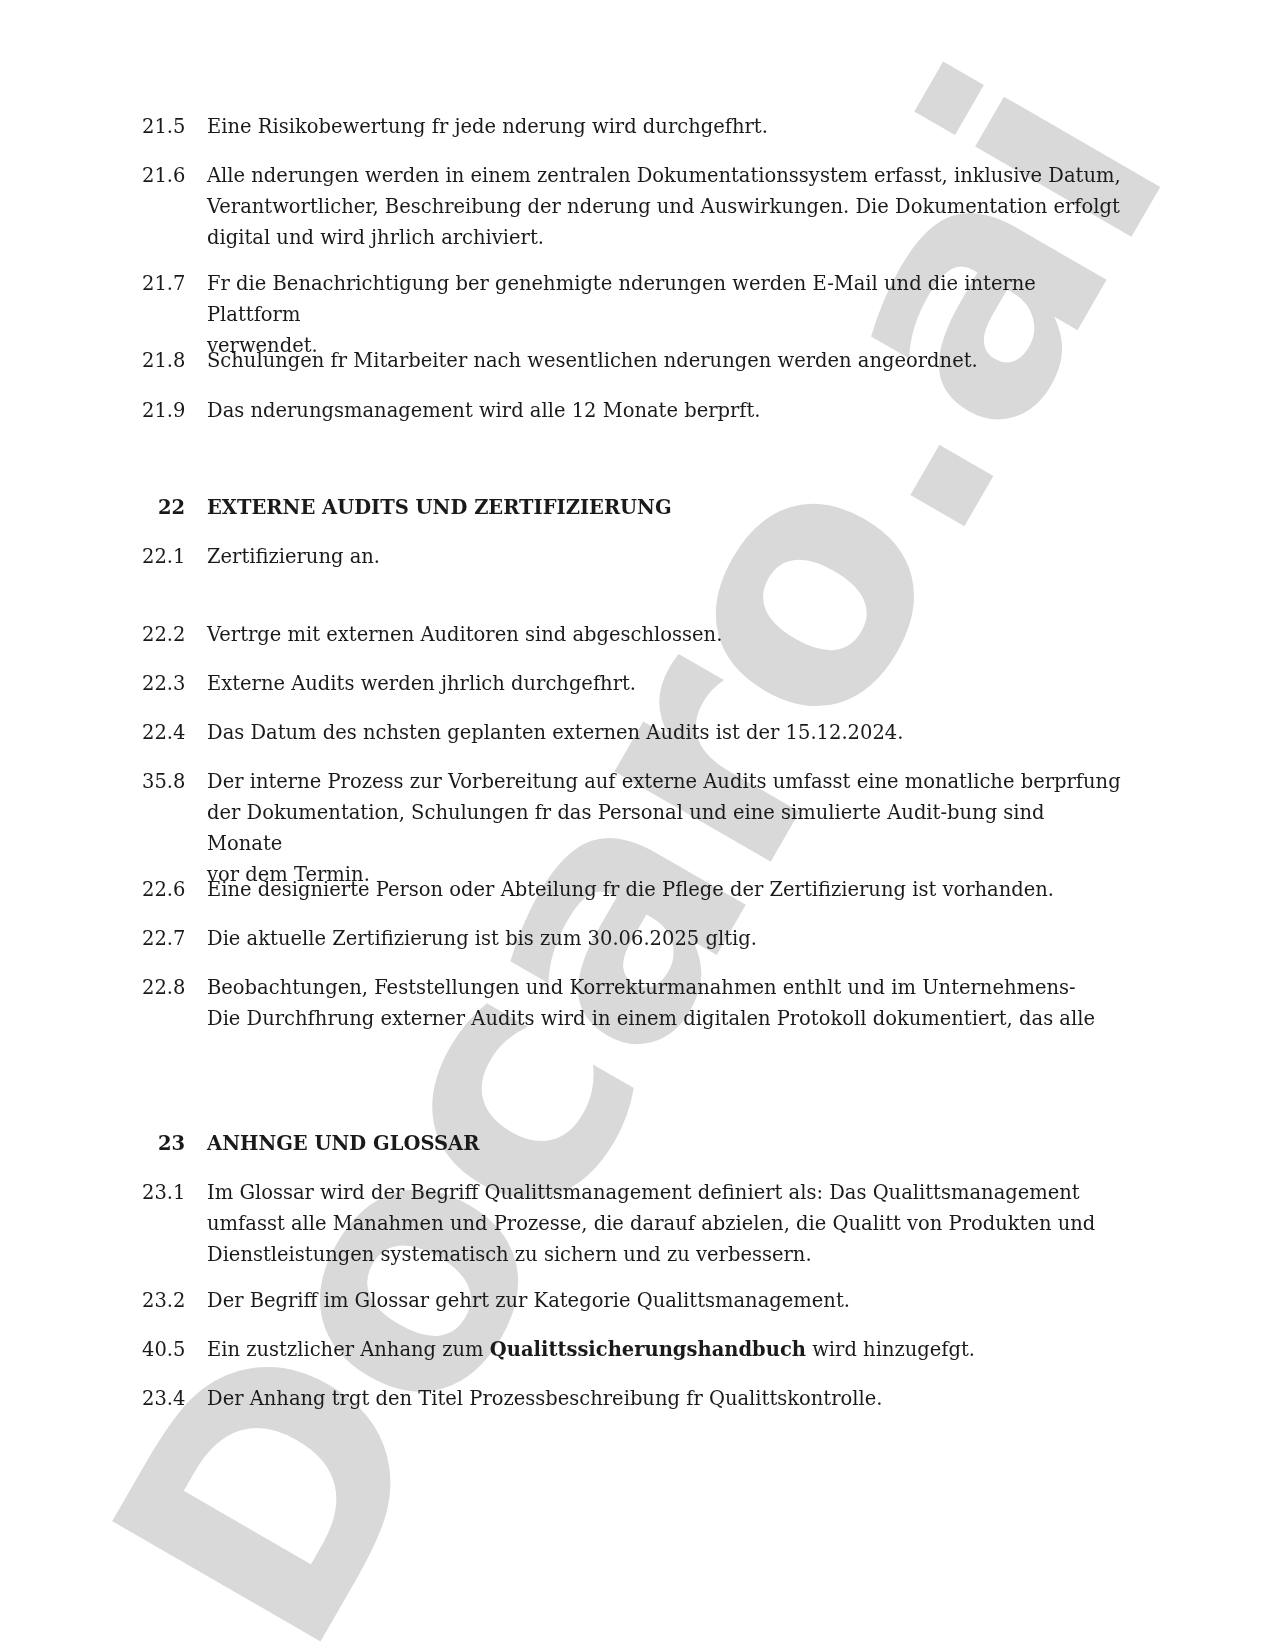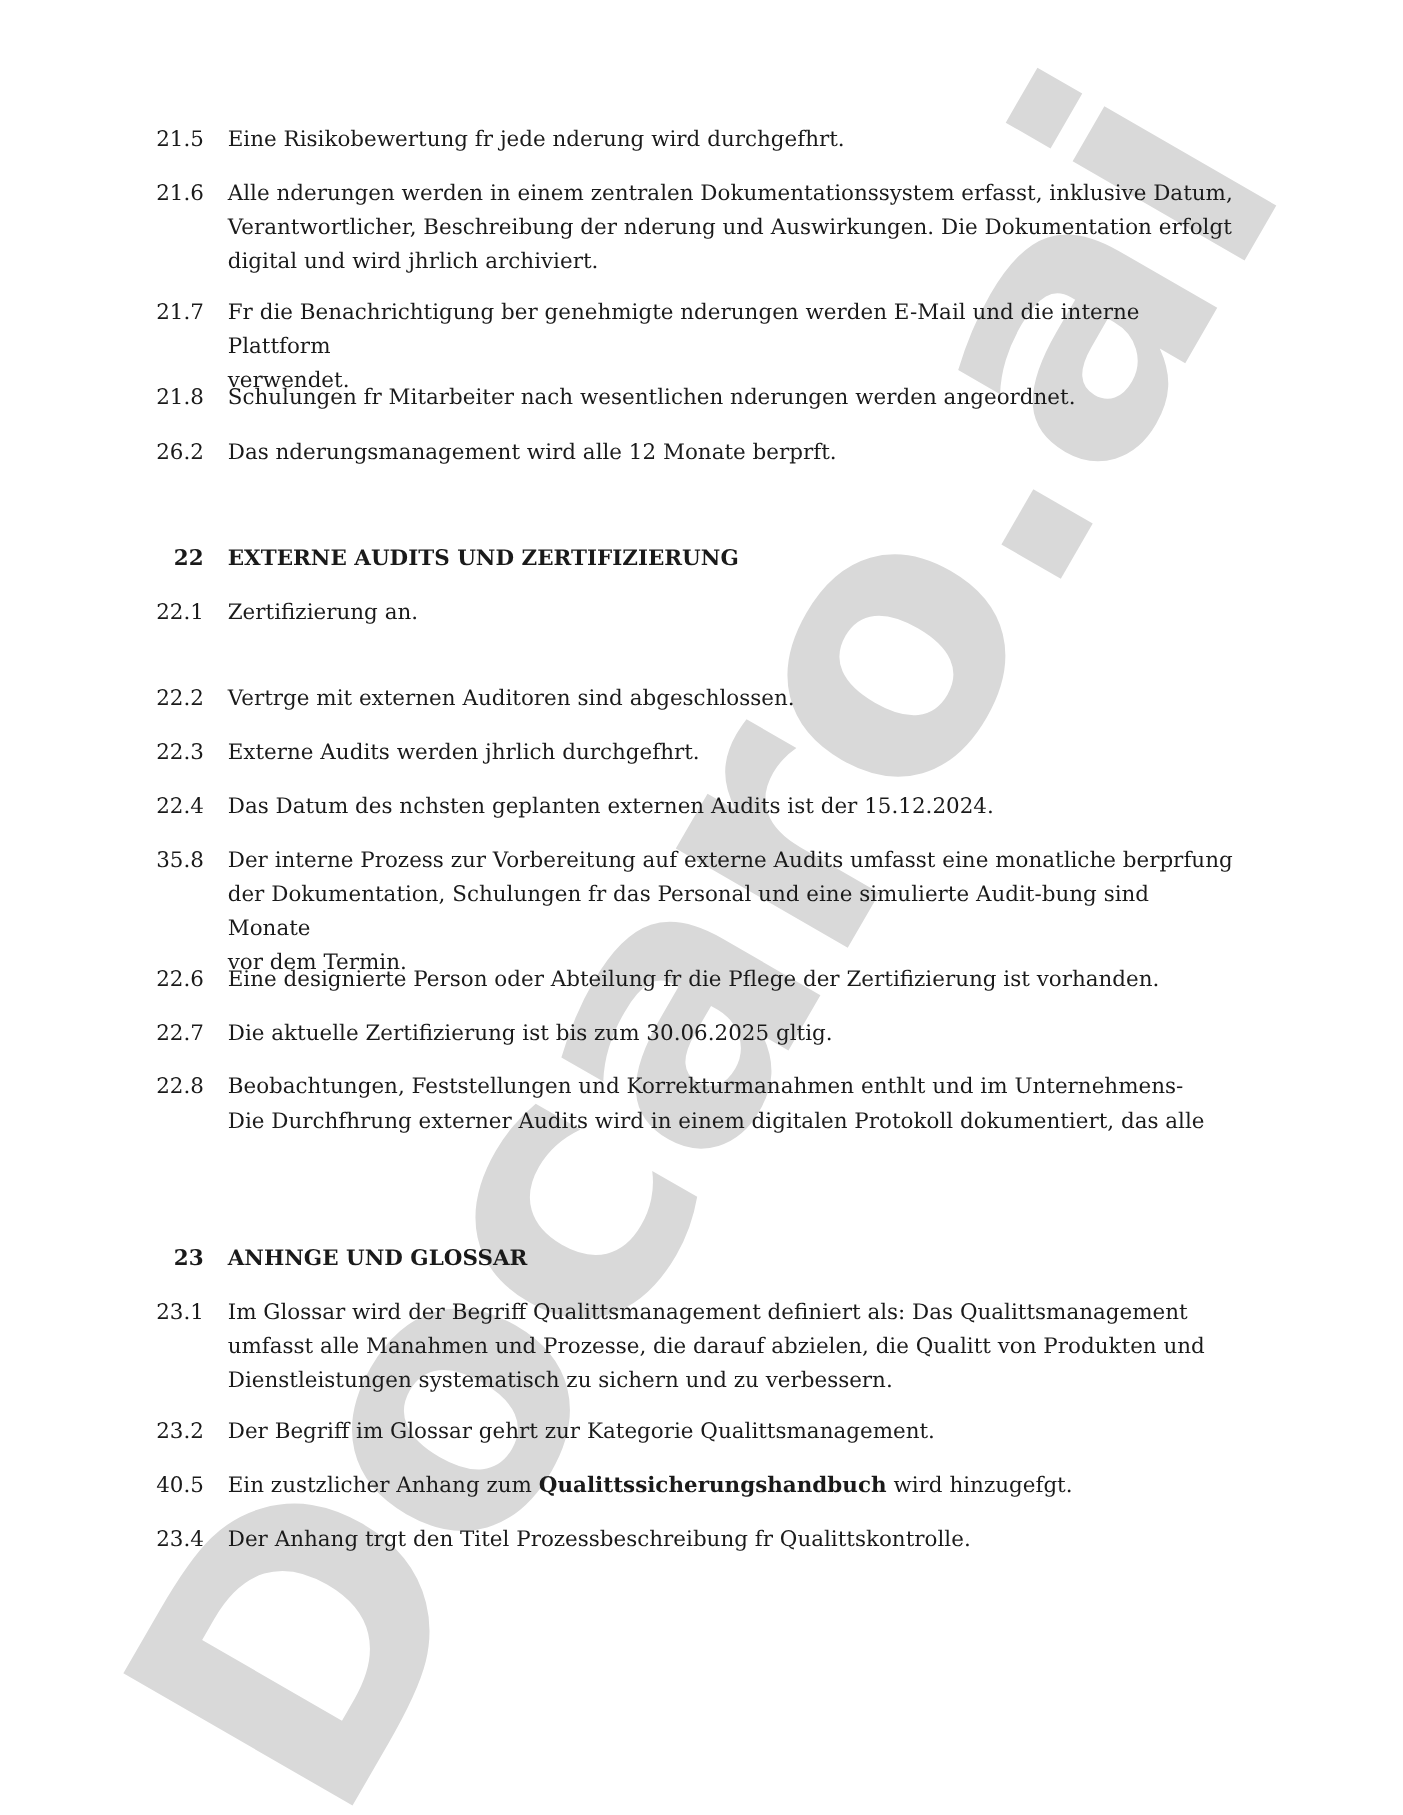--- a/index.html
+++ b/index.html
@@ -46,21 +46,21 @@
         <div>verwendet.</div>
       </div>
     </div>
 
     <div class="item" style="top:345px;">
       <span class="num">21.8</span>
       <span class="text">Schulungen fr Mitarbeiter nach wesentlichen nderungen werden angeordnet.</span>
     </div>
 
     <div class="item" style="top:395px;">
-      <span class="num">26.2</span>
+      <span class="num">21.9</span>
       <span class="text">Das nderungsmanagement wird alle 12 Monate berprft.</span>
     </div>
 
     <div class="heading" style="top:492px;">
       <span class="num">22</span>
       <span class="text">EXTERNE AUDITS UND ZERTIFIZIERUNG</span>
     </div>
 
     <div class="item" style="top:541px;">
       <span class="num">22.1</span>

